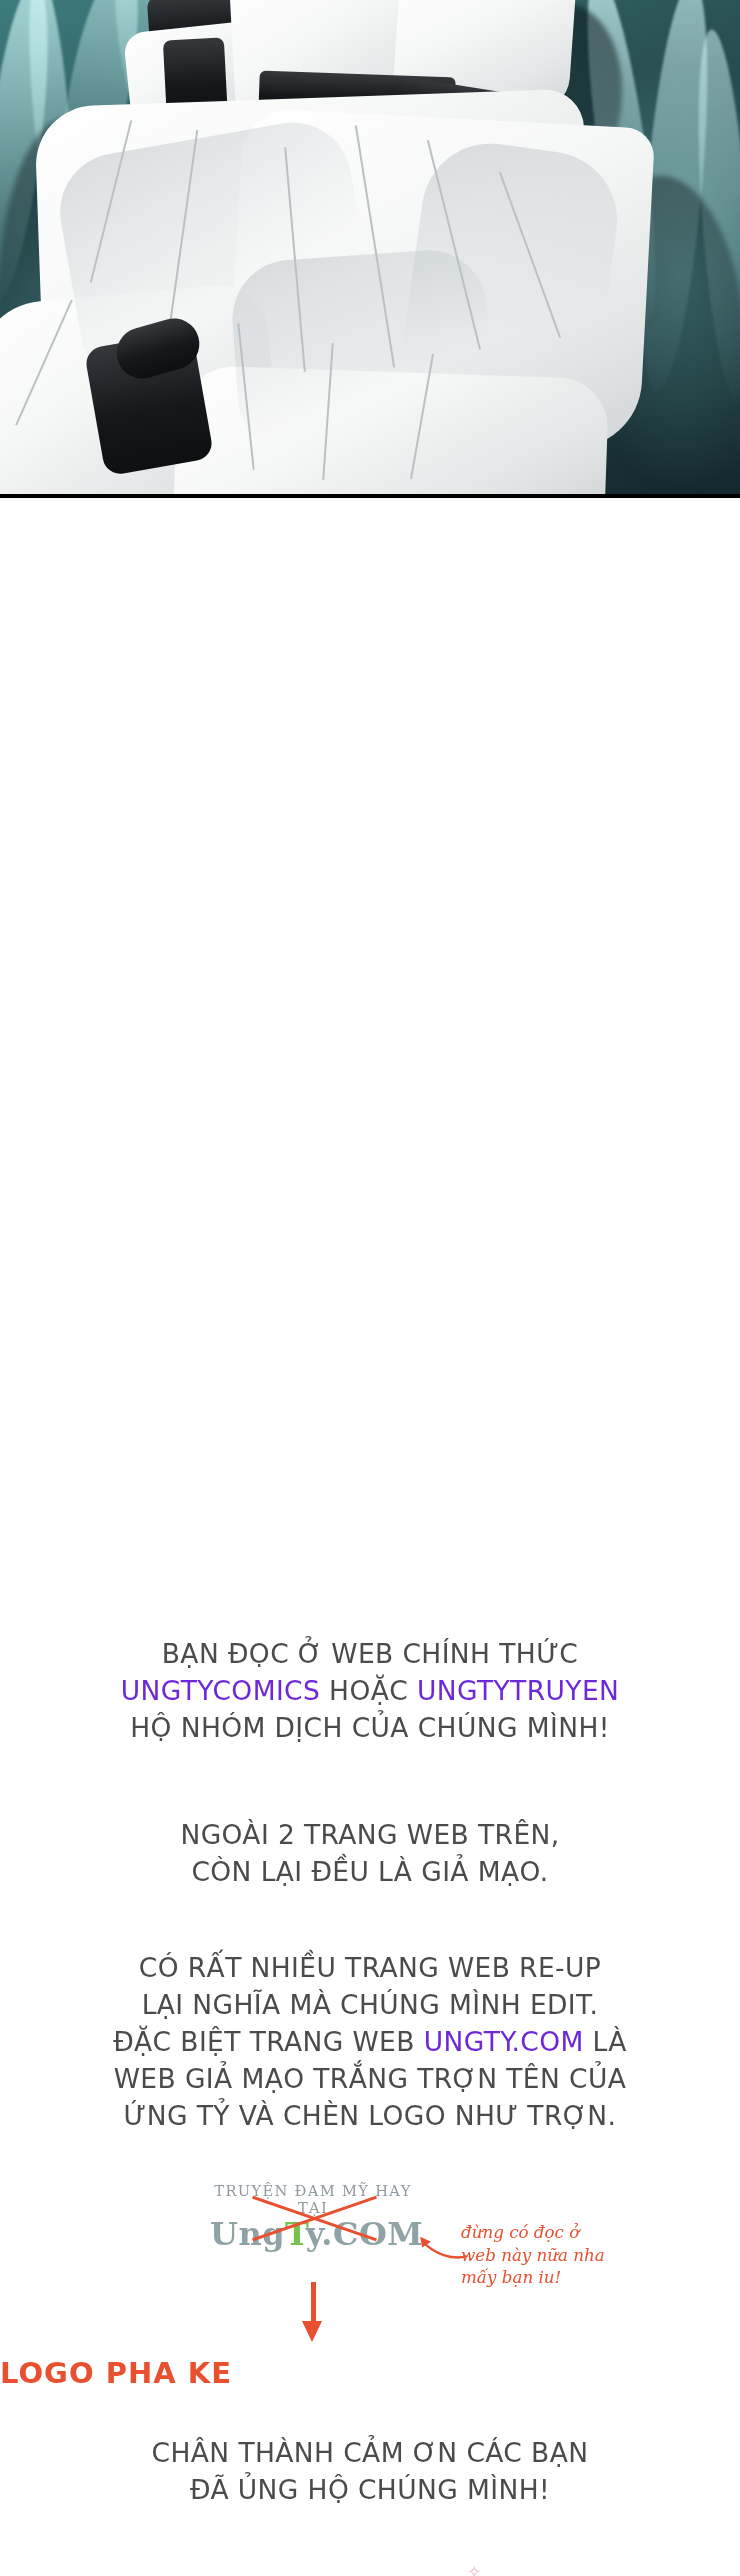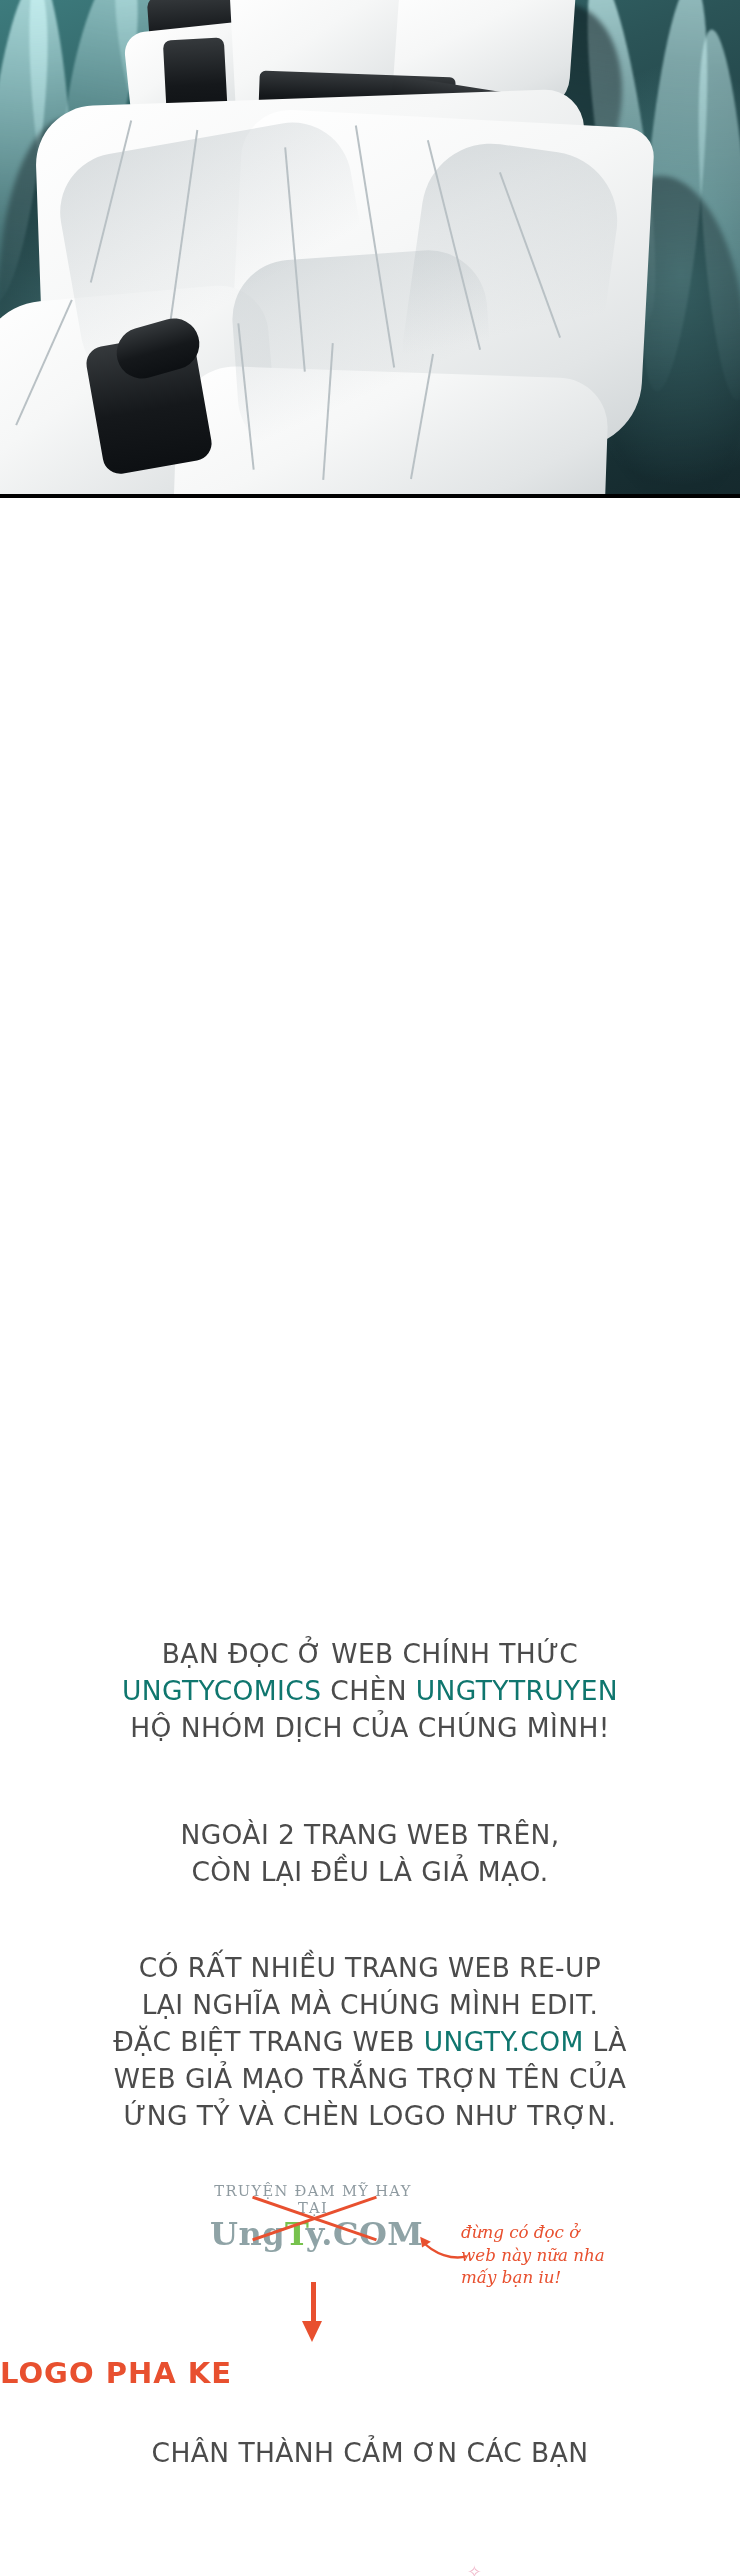--- a/index.html
+++ b/index.html
@@ -88,21 +88,21 @@
     position: absolute;
     width: 100%;
     text-align: center;
     color: #4b4b4b;
     font-family: "DejaVu Sans", sans-serif;
     font-size: 26.5px;
     line-height: 37px;
     letter-spacing: 0.4px;
     font-weight: 500;
   }
-  .msg .hl { color: #0f766e; }
+  .msg .hl { color: #6d28d9; }
 
   #block1 { top: 1137px; }
   #block2 { top: 1318px; }
   #block3 { top: 1451px; }
   #block4 { top: 1936px; }
 
   
   .fake-logo-wrap {
     position: absolute;
     left: 210px;
@@ -275,21 +275,21 @@
   <div class="band" style="left:94px; top:339px; width:110px; height:129px; transform:rotate(-10deg); border-radius:17.6px;"></div>
   <div class="band" style="left:116px; top:323px; width:84px; height:51px; transform:rotate(-16deg); border-radius:25.5px;"></div>
 
   <div class="art-frame-bottom"></div>
 </div>
 
 <div class="notice">
 
   <div class="msg" id="block1">
     <div>BẠN ĐỌC Ở WEB CHÍNH THỨC</div>
-    <div><span class="hl">UNGTYCOMICS</span><span> CHÈN </span><span class="hl">UNGTYTRUYEN</span></div>
+    <div><span class="hl">UNGTYCOMICS</span><span> HOẶC </span><span class="hl">UNGTYTRUYEN</span></div>
     <div>HỘ NHÓM DỊCH CỦA CHÚNG MÌNH!</div>
   </div>
 
   <div class="msg" id="block2">
     <div>NGOÀI 2 TRANG WEB TRÊN,</div>
     <div>CÒN LẠI ĐỀU LÀ GIẢ MẠO.</div>
   </div>
 
   <div class="msg" id="block3">
     <div>CÓ RẤT NHIỀU TRANG WEB RE-UP</div>
@@ -318,20 +318,21 @@
 
   <div class="down-arrow">
     <div class="shaft"></div>
     <div class="head"></div>
   </div>
 
   <div class="fake-label">LOGO PHA KE</div>
 
   <div class="msg" id="block4">
     <div>CHÂN THÀNH CẢM ƠN CÁC BẠN</div>
+    <div>ĐÃ ỦNG HỘ CHÚNG MÌNH!</div>
   </div>
 
   <div class="star-shape" style="left:545px; top:2075px;">★</div>
 
   <div class="sparkle pink" style="left:467px; top:2066px;">✧</div>
 
 </div>
 
 
 </body></html>

